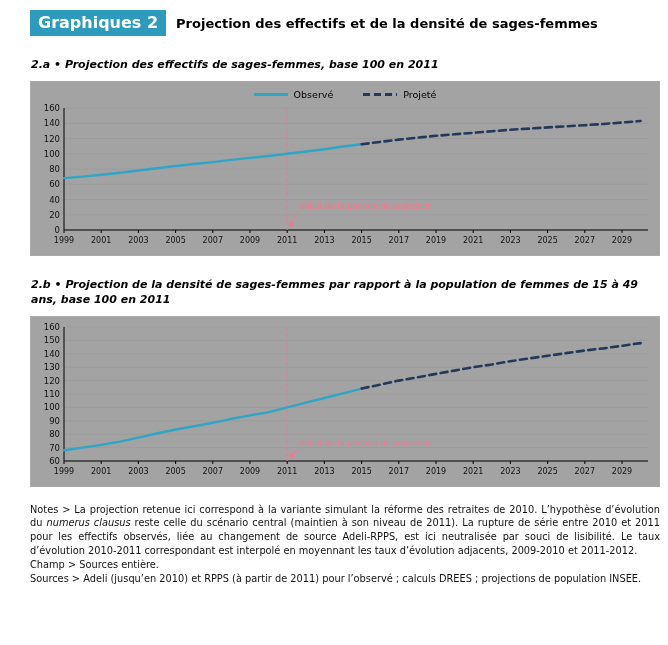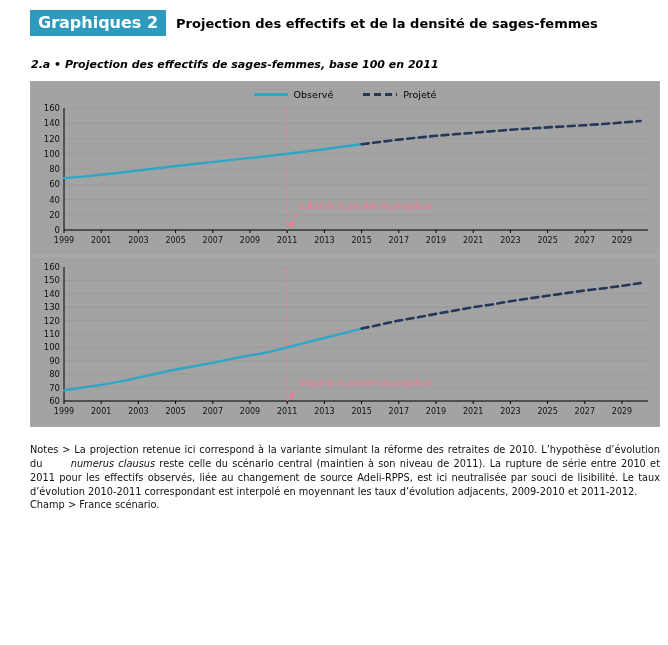--- a/index.html
+++ b/index.html
@@ -29,21 +29,21 @@
     display: flex; justify-content: center; align-items: center;
     gap: 30px; height: 16px; font-size: 9.5px; color: #000;
   }
   .legend-item { display: inline-flex; align-items: center; }
   .swatch { display: inline-block; width: 34px; height: 3px; margin-right: 6px; }
   .sw-solid  { background: #2FA6C6; }
   .sw-dashed { background: repeating-linear-gradient(90deg, #24385B 0 7px, transparent 7px 11px); }
   svg text { font-family: "DejaVu Sans", "Liberation Sans", sans-serif; }
   .notes { margin-top: 16px; width: 630px; font-size: 9.8px; line-height: 1.42; text-align: justify; color: #111; }
   .notes b { font-weight: normal; }
-  .notes i { font-style: italic; margin-left: 24px; }
+  .notes i { font-style: italic; }
 </style>
 </head>
 <body>
 
 <div class="page">
 
   <div class="header">
     <span class="badge">Graphiques 2</span>
     <span class="main-title">Projection des effectifs et de la densité de sages-femmes</span>
   </div>
@@ -120,20 +120,21 @@
         <line x1="588" y1="127" x2="588" y2="130" stroke="#000000" stroke-width="1"></line>
         <text x="588" y="140" text-anchor="middle" font-size="8" fill="#111">2029</text>
         <line x1="253.2" y1="5" x2="253.2" y2="127" stroke="#F2788F" stroke-width="1.2" stroke-dasharray="4 3"></line>
         <text x="265.2" y="106.4" font-size="8" fill="#F2788F">début de la période de projection</text>
         <line x1="263.2" y1="109.4" x2="255.7" y2="124" stroke="#F2788F" stroke-width="1" marker-end="url(#arw0)"></line>
         <polyline points="30,75.1 48.6,73.6 67.2,71.7 85.8,69.8 104.4,67.5 123,65.2 141.6,63 160.2,61 178.8,59.1 197.4,56.9 216,54.9 234.6,53 253.2,50.8 271.8,48.5 290.4,46.2 309,43.5 327.6,41.2" fill="none" stroke="#2FA6C6" stroke-width="2.4" stroke-linecap="round" stroke-linejoin="round"></polyline>
         <polyline points="327.6,41.2 346.2,38.9 364.8,36.6 383.4,34.7 402,32.8 420.6,31.3 439.2,29.8 457.8,28.3 476.4,26.7 495,25.6 513.6,24.4 532.2,23.3 550.8,22.2 569.4,21 588,19.5 606.6,18" fill="none" stroke="#24385B" stroke-width="2.6" stroke-dasharray="7 4.5" stroke-linecap="round" stroke-linejoin="round"></polyline>
       </svg>
   </div>
 
+  <div class="sec-title sec-title-2b">2.b • Projection de la densité de sages-femmes par rapport à la population de femmes de 15 à 49 ans, base 100 en 2011</div>
 
   <div class="chart-box">
     <svg width="622" height="158">
         <defs>
           <marker id="arw1" markerWidth="7" markerHeight="7" refX="5" refY="3" orient="auto">
             <path d="M0,0 L6,3 L0,6 Z" fill="#F2788F"></path>
           </marker>
         </defs>
         <line x1="30" y1="139" x2="614" y2="139" stroke="#9C9C9C" stroke-width="1"></line>
         <text x="26" y="142" text-anchor="end" font-size="8.5" fill="#111">60</text>
@@ -194,16 +195,17 @@
         <line x1="253.2" y1="5" x2="253.2" y2="139" stroke="#F2788F" stroke-width="1.2" stroke-dasharray="4 3"></line>
         <text x="265.2" y="124.3" font-size="8" fill="#F2788F">début de la période de projection</text>
         <line x1="263.2" y1="127.3" x2="255.7" y2="136" stroke="#F2788F" stroke-width="1" marker-end="url(#arw1)"></line>
         <polyline points="30,128.3 48.6,125.6 67.2,122.9 85.8,119.6 104.4,115.6 123,111.5 141.6,107.5 160.2,104.2 178.8,100.8 197.4,96.8 216,93.4 234.6,90.1 253.2,85.4 271.8,80.7 290.4,76 309,71.3 327.6,66.6" fill="none" stroke="#2FA6C6" stroke-width="2.4" stroke-linecap="round" stroke-linejoin="round"></polyline>
         <polyline points="327.6,66.6 346.2,62.6 364.8,58.6 383.4,55.3 402,51.9 420.6,48.6 439.2,45.2 457.8,42.5 476.4,39.2 495,36.5 513.6,33.8 532.2,31.1 550.8,28.5 569.4,26.4 588,23.8 606.6,21.1" fill="none" stroke="#24385B" stroke-width="2.6" stroke-dasharray="7 4.5" stroke-linecap="round" stroke-linejoin="round"></polyline>
       </svg>
   </div>
 
   <div class="notes">
       <div><b>Notes &gt; </b><span>La projection retenue ici correspond à la variante simulant la réforme des retraites de 2010. L’hypothèse d’évolution du </span><i>numerus clausus</i><span> reste celle du scénario central (maintien à son niveau de 2011). La rupture de série entre 2010 et 2011 pour les effectifs observés, liée au changement de source Adeli-RPPS, est ici neutralisée par souci de lisibilité. Le taux d’évolution 2010-2011 correspondant est interpolé en moyennant les taux d’évolution adjacents, 2009-2010 et 2011-2012.</span></div>
-      <div><b>Champ &gt; </b><span>France scénario.</span></div>
+      <div><b>Champ &gt; </b><span>Sources entière.</span></div>
+      <div><b>Sources &gt; </b><span>Adeli (jusqu’en 2010) et RPPS (à partir de 2011) pour l’observé ; calculs DREES ; projections de population INSEE.</span></div>
     </div>
 
 </div>
 
 </body></html>

